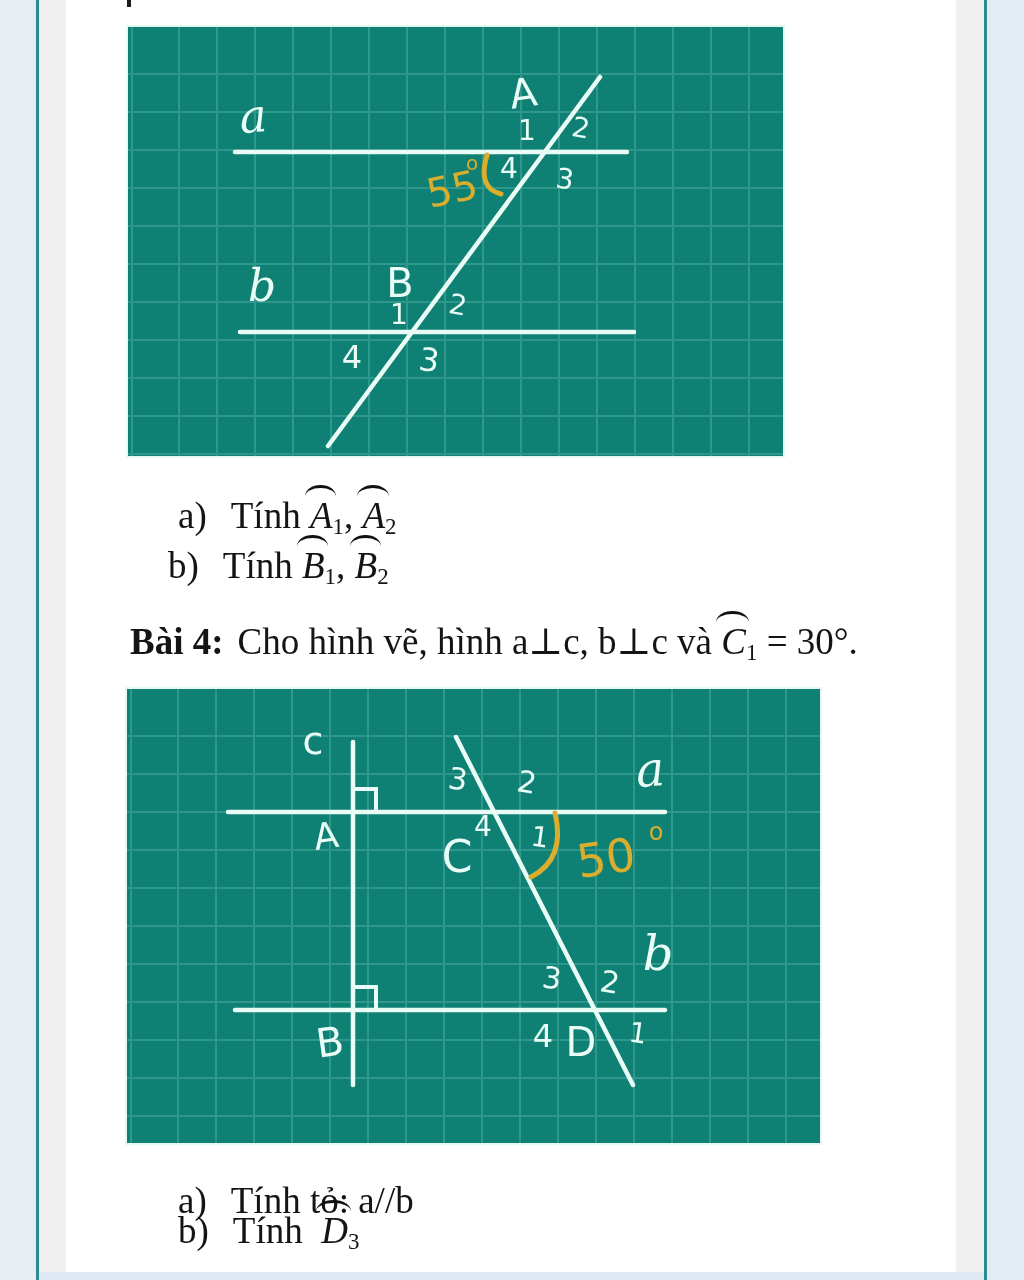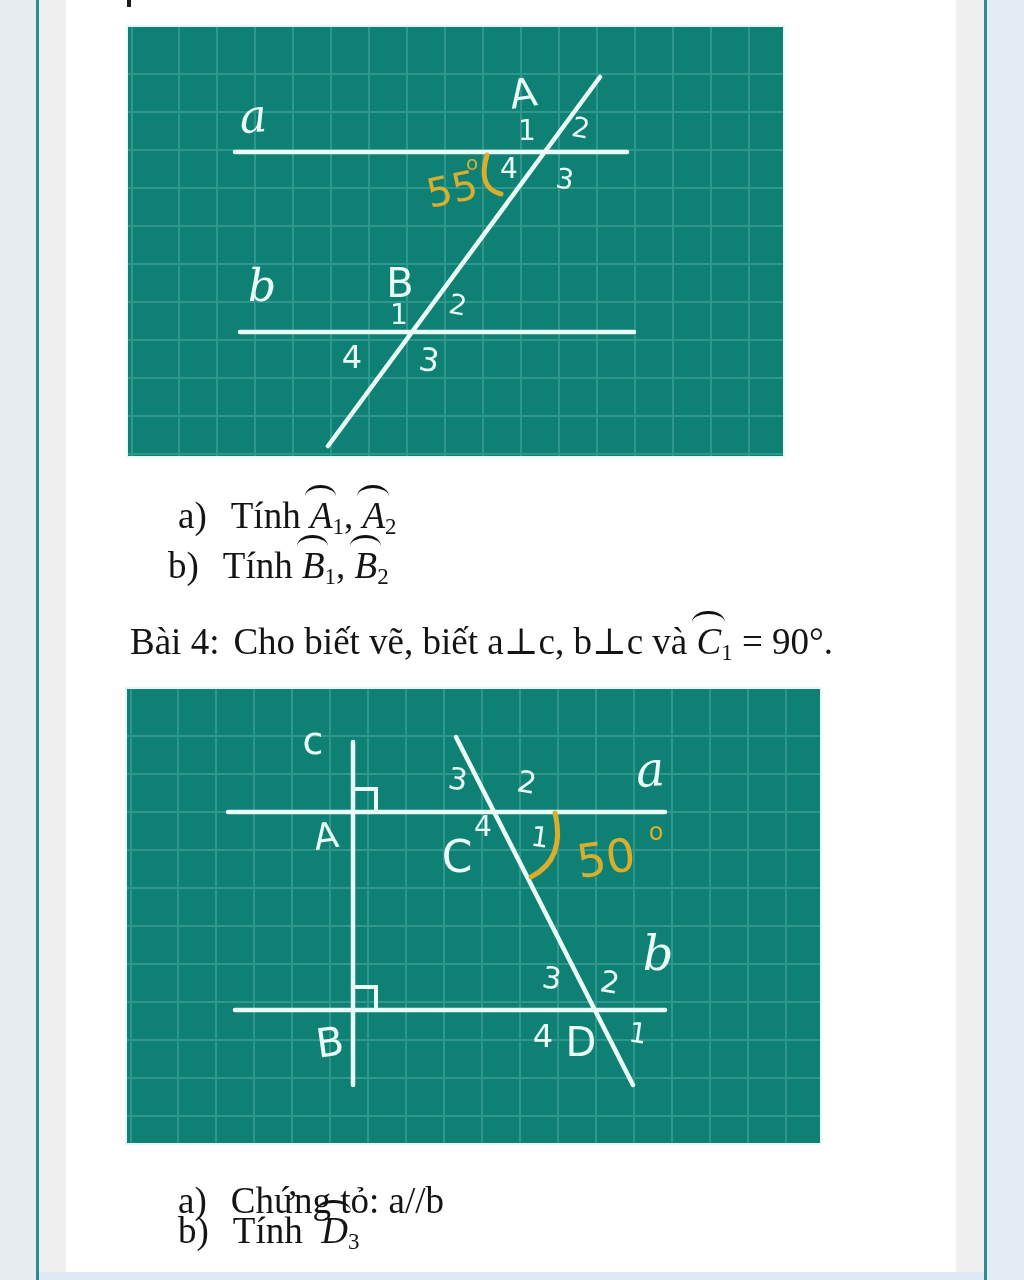--- a/index.html
+++ b/index.html
@@ -24,21 +24,21 @@
     background-image:
       repeating-linear-gradient(to right, transparent 0 36px, var(--grid) 36px 38px),
       repeating-linear-gradient(to bottom, transparent 0 36px, var(--grid) 36px 38px);
     background-position:14px 10px;
     box-shadow:0 0 0 2px rgba(224,247,242,.85);}
   .board svg{position:absolute;left:0;top:0;width:100%;height:100%;}
   #board1{left:128px;top:27px;width:655px;height:429px;}
   #board2{left:127px;top:689px;width:693px;height:454px;}
   .tline{position:absolute;white-space:nowrap;font-size:37px;line-height:1.15;}
   .marker{display:inline-block;margin-right:24px;}
-  .b4bold{font-weight:normal;margin-right:14px;}
+  .b4bold{font-weight:bold;margin-right:14px;}
   .wh{position:relative;display:inline-block;font-style:italic;margin-top:8px;}
   .wh .arc{position:absolute;left:-5px;right:8px;top:-10px;height:12px;
            border-top:3.5px solid #111;border-radius:100% 100% 0 0/190% 190% 0 0;}
   .wh sub{font-style:normal;font-size:0.62em;line-height:0;}
   sub{vertical-align:-0.25em;}
 </style>
 </head>
 <body>
 
 <div class="strip outer-left"></div>
@@ -75,21 +75,21 @@
 
 <div class="tline" style="left:178px;top:487px;">
   <span class="marker">a)</span><span>Tính</span>&nbsp;<span class="wh"><span class="arc"></span><span>A</span><sub>1</sub></span><span>, </span><span class="wh"><span class="arc"></span><span>A</span><sub>2</sub></span>
 </div>
 
 <div class="tline" style="left:168px;top:537px;">
   <span class="marker">b)</span><span>Tính</span>&nbsp;<span class="wh"><span class="arc"></span><span>B</span><sub>1</sub></span><span>, </span><span class="wh"><span class="arc"></span><span>B</span><sub>2</sub></span>
 </div>
 
 <div class="tline" style="left:130px;top:613px;">
-  <span class="b4bold">Bài 4:</span><span>Cho biết vẽ, biết a⊥c, b⊥c và </span><span class="wh"><span class="arc"></span><span>C</span><sub>1</sub></span><span> = 90°.</span>
+  <span class="b4bold">Bài 4:</span><span>Cho hình vẽ, hình a⊥c, b⊥c và </span><span class="wh"><span class="arc"></span><span>C</span><sub>1</sub></span><span> = 30°.</span>
 </div>
 
 <div id="board2" class="board">
     <svg viewBox="0 0 693 454">
       <line x1="226" y1="53" x2="226" y2="396" stroke="#eafcf6" stroke-width="4.5" stroke-linecap="round"></line>
       <line x1="101" y1="123" x2="538" y2="123" stroke="#eafcf6" stroke-width="4.5" stroke-linecap="round"></line>
       <line x1="108" y1="321" x2="538" y2="321" stroke="#eafcf6" stroke-width="4.5" stroke-linecap="round"></line>
       <line x1="329" y1="48" x2="506" y2="396" stroke="#eafcf6" stroke-width="4.5" stroke-linecap="round"></line>
       <polyline points="226,100 249,100 249,123" fill="none" stroke="#eafcf6" stroke-width="4" stroke-linecap="round"></polyline>
       <polyline points="226,298 249,298 249,321" fill="none" stroke="#eafcf6" stroke-width="4" stroke-linecap="round"></polyline>
@@ -108,18 +108,18 @@
       <text x="483" y="293" fill="#eafcf6" font-size="30" font-family="&quot;DejaVu Sans&quot;, sans-serif" text-anchor="middle" dominant-baseline="central" transform="rotate(10 483 293)">2</text>
       <text x="531" y="264" fill="#eafcf6" font-size="48" font-family="&quot;DejaVu Serif&quot;, serif" font-style="italic" text-anchor="middle" dominant-baseline="central">b</text>
       <text x="416" y="347" fill="#eafcf6" font-size="32" font-family="&quot;DejaVu Sans&quot;, sans-serif" text-anchor="middle" dominant-baseline="central">4</text>
       <text x="454" y="353" fill="#eafcf6" font-size="40" font-family="&quot;DejaVu Sans&quot;, sans-serif" text-anchor="middle" dominant-baseline="central">D</text>
       <text x="511" y="344" fill="#eafcf6" font-size="28" font-family="&quot;DejaVu Sans&quot;, sans-serif" text-anchor="middle" dominant-baseline="central" transform="rotate(8 511 344)">1</text>
       <text x="203" y="353" fill="#eafcf6" font-size="40" font-family="&quot;DejaVu Sans&quot;, sans-serif" text-anchor="middle" dominant-baseline="central" transform="rotate(-8 203 353)">B</text>
     </svg>
   </div>
 
 <div class="tline" style="left:178px;top:1180px;">
-  <span class="marker">a)</span><span>Chứng tỏ: a//b</span>
+  <span class="marker">a)</span><span>Tính tỏ: a//b</span>
 </div>
 
 <div class="tline" style="left:178px;top:1202px;">
   <span class="marker">b)</span><span>Tính</span>&nbsp;&nbsp;<span class="wh"><span class="arc"></span><span>D</span><sub>3</sub></span>
 </div>
 
 </body></html>

